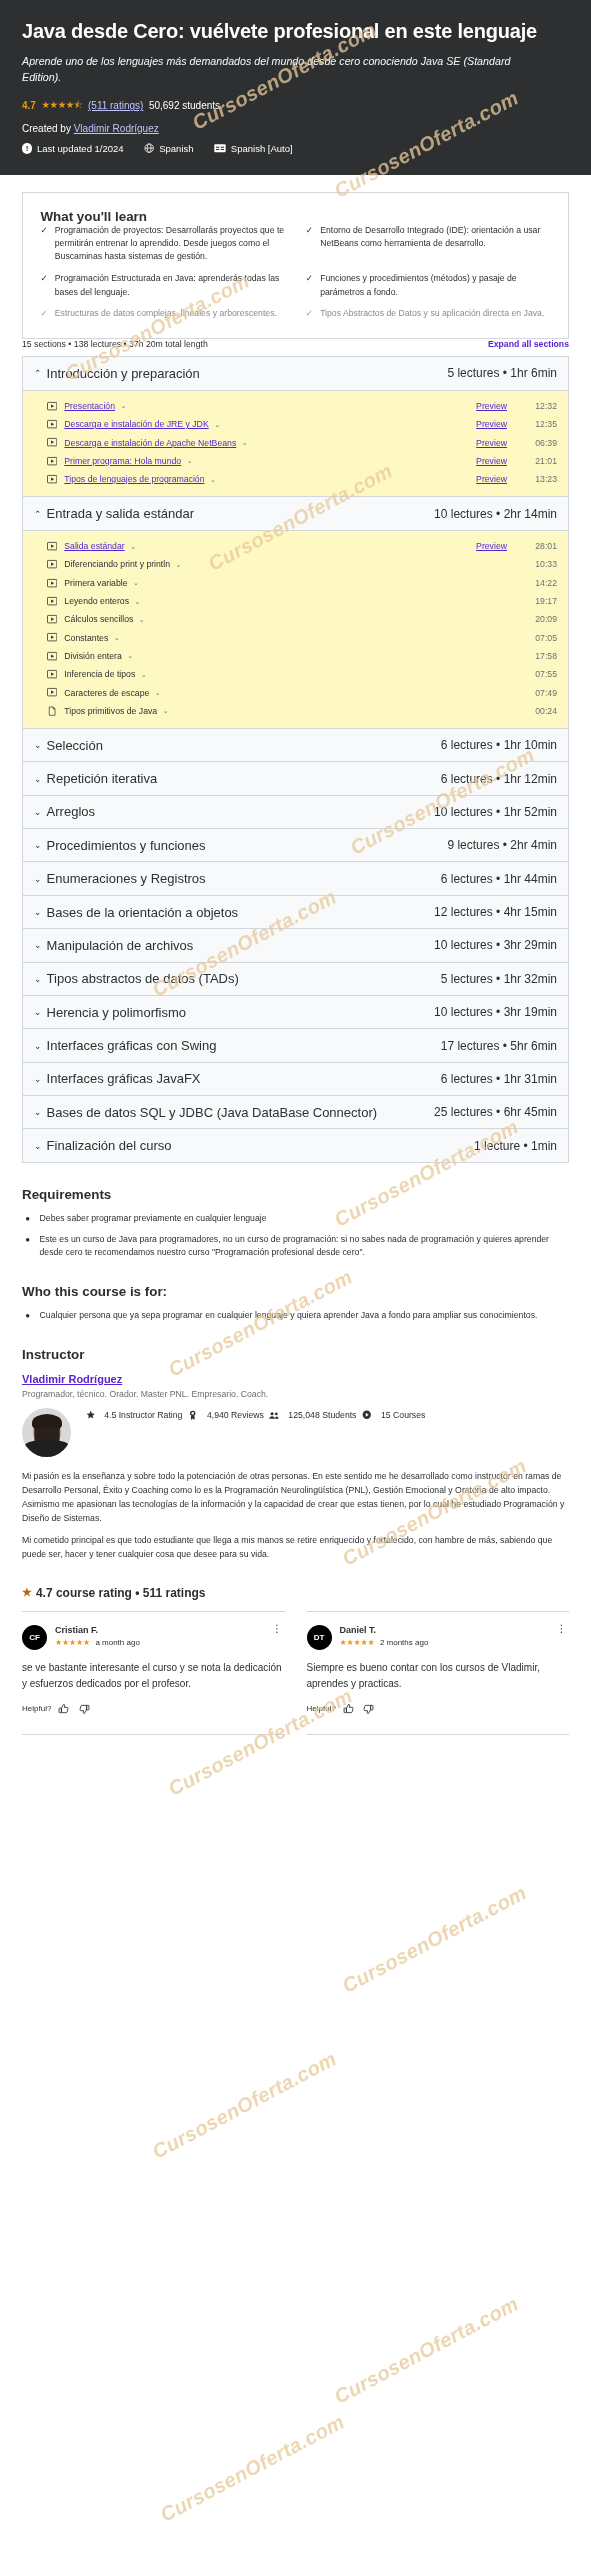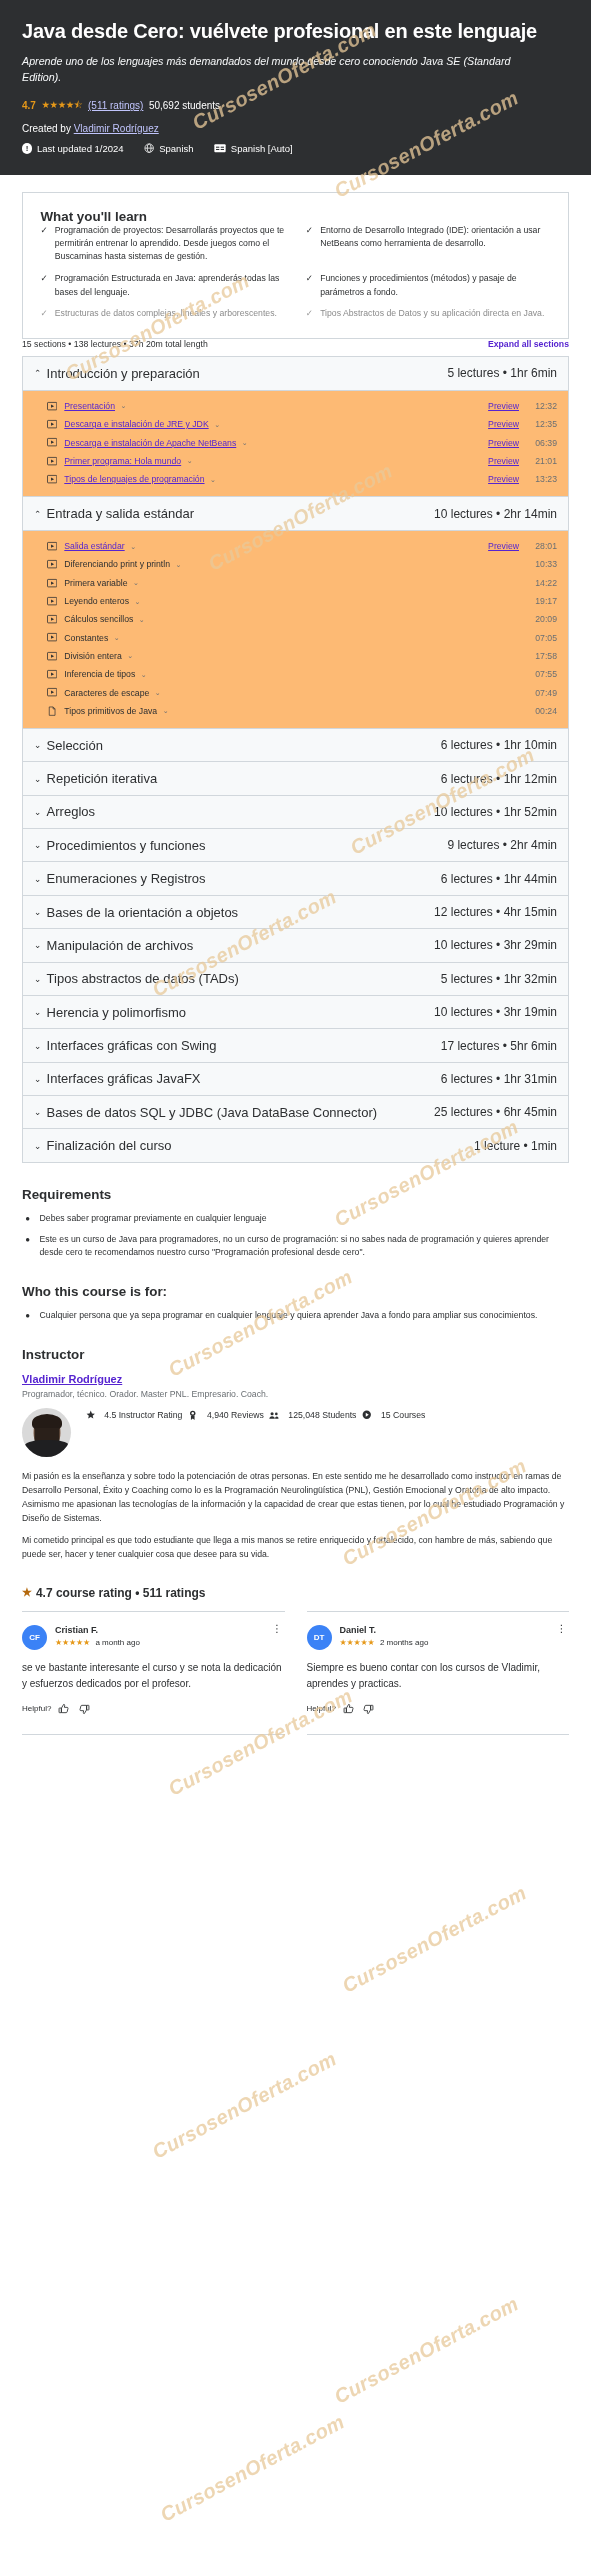--- a/index.html
+++ b/index.html
@@ -172,21 +172,21 @@
     font-size: 13px;
   }
   .sec-header .sec-meta {
     color: #2d2f31;
     font-size: 12px;
     font-weight: 400;
     white-space: nowrap;
     padding-left: 27px;
   }
 
-  .sec-body { border-bottom: 0.8px solid #d1d7dc; padding: 6.3px 0 8px 0; background: #fdba74; }
+  .sec-body { border-bottom: 0.8px solid #d1d7dc; padding: 6.3px 0 8px 0; background: #fef9c3; }
   .lecture {
     display: flex;
     align-items: center;
     padding: 4px 11px 4px 24px;
     font-size: 8.7px;
   }
   .lec-icon {
     flex: 0 0 11px;
     margin-right: 6.3px;
     display: inline-flex;
@@ -203,21 +203,21 @@
   .lec-title.link .txt {
     color: #5624d0;
     text-decoration: underline;
     cursor: pointer;
   }
   .lec-title .cdown { color: #6a6f73; font-size: 7.1px; }
   .lec-preview {
     color: #5624d0;
     text-decoration: underline;
     font-size: 8.7px;
-    margin-right: 6px;
+    margin-right: 18px;
     cursor: pointer;
   }
   .lec-dur {
     color: #6a6f73;
     font-size: 8.7px;
     width: 32px;
     text-align: right;
     white-space: nowrap;
   }
 
@@ -318,21 +318,21 @@
   .rev-grid {
     display: grid;
     grid-template-columns: 1fr 1fr;
     column-gap: 22px;
   }
   .rev-card { border-top: 0.8px solid #d1d7dc; padding: 13.4px 0 11px 0; margin-top: 8px; }
   .rev-top { display: flex; align-items: flex-start; gap: 8px; }
   .rev-avatar {
     width: 25px; height: 25px;
     border-radius: 50%;
-    background: #3b82f6;
+    background: #000000;
     color: #fff;
     font-size: 8px;
     font-weight: 700;
     display: flex; align-items: center; justify-content: center;
     flex: 0 0 25px;
   }
   .rev-meta { flex: 1 1 auto; }
   .rev-name { font-size: 9px; font-weight: 700; color: #2d2f31; }
   .rev-sub { display: flex; align-items: center; gap: 5.5px; margin-top: 2.4px; }
   .rev-stars { color: #e59819; font-size: 8px; letter-spacing: -0.2px; }

